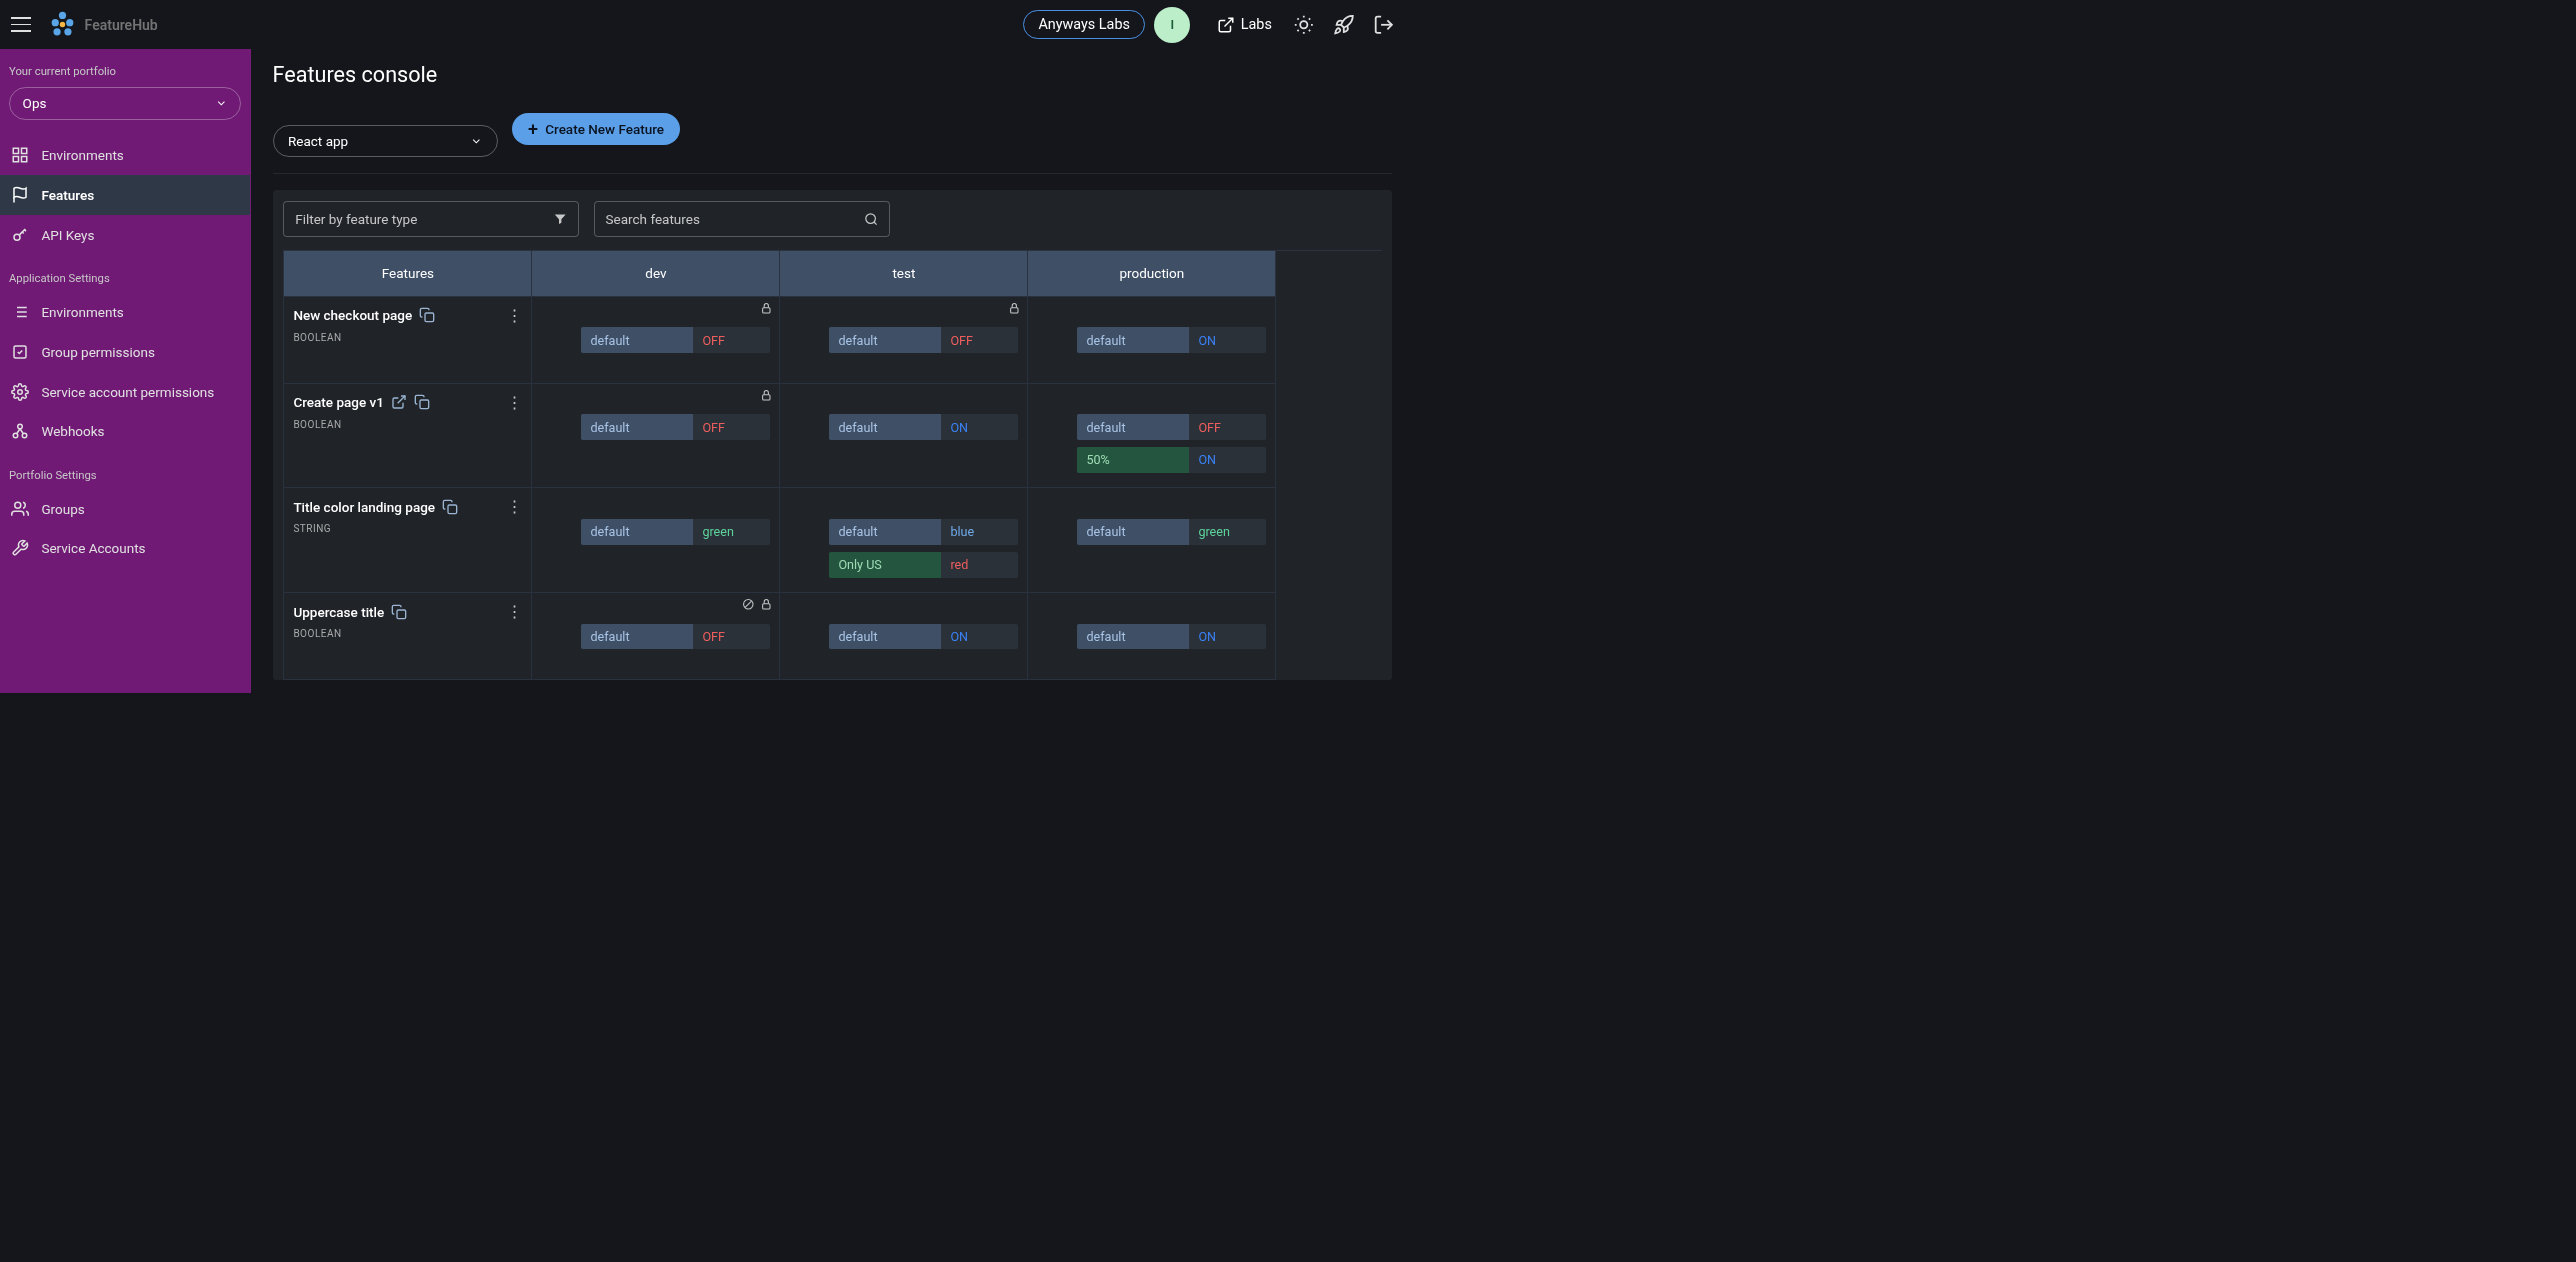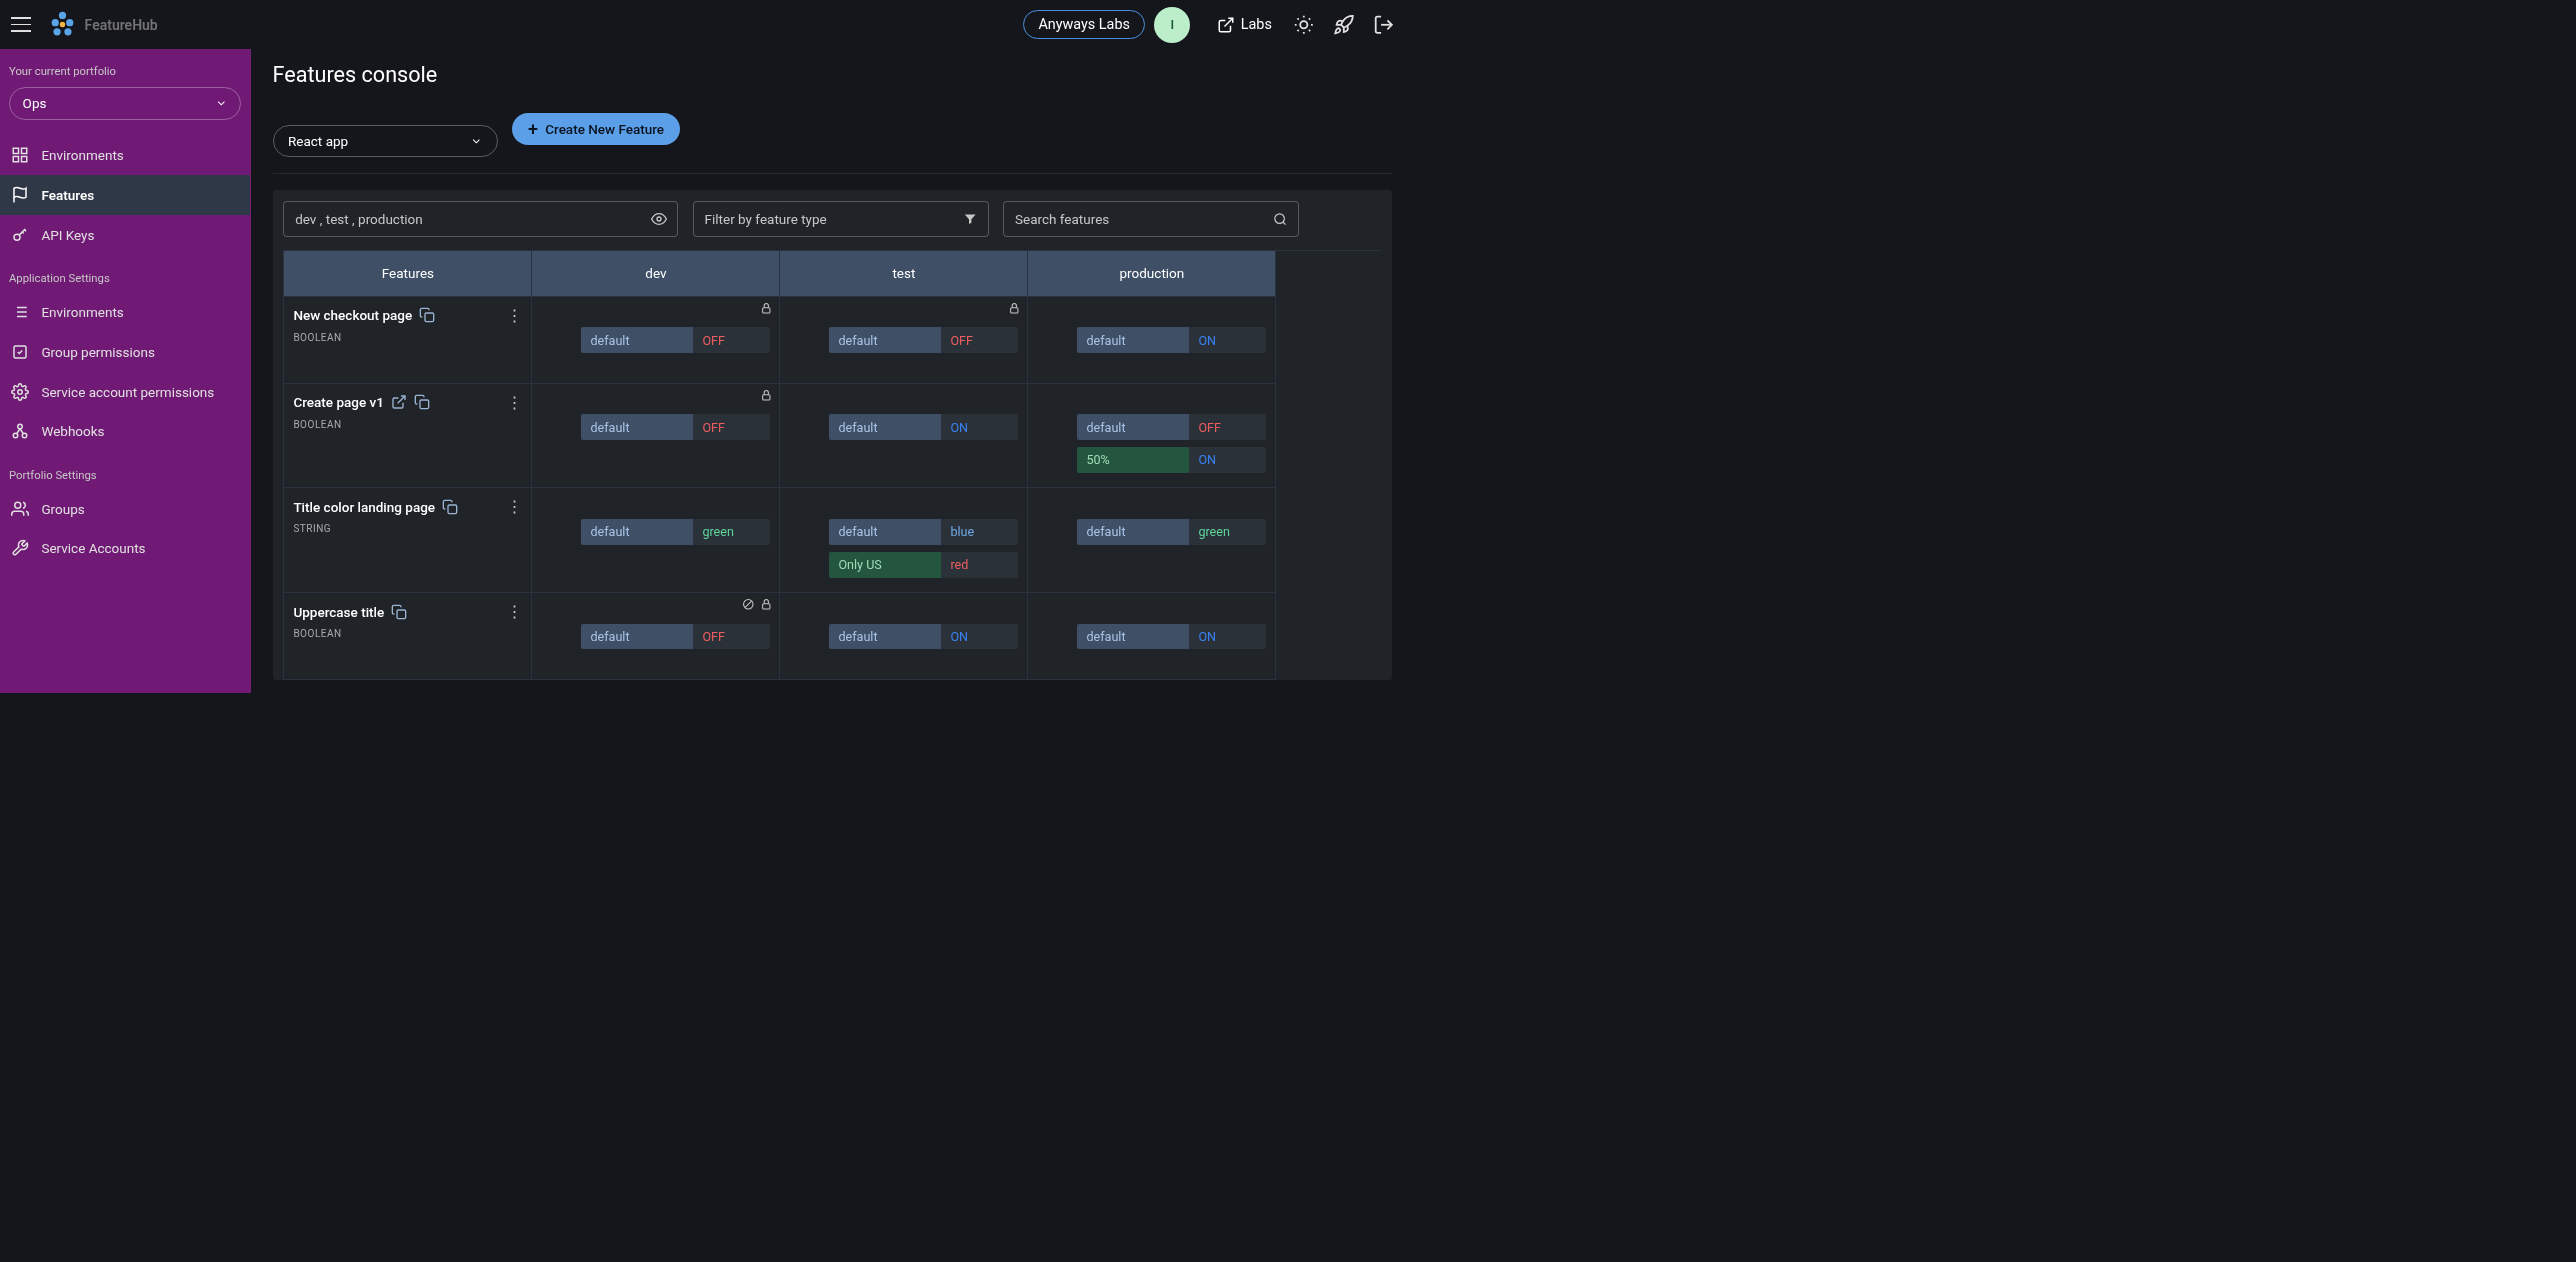--- a/index.html
+++ b/index.html
@@ -348,29 +348,20 @@
         </span>
       </div>
       <div class="primary-btn">
         <span class="plus">+</span>
         <span>Create New Feature</span>
       </div>
     </div>
 
     <div class="card">
       <div class="filters-row">
-        <div class="filter-box fb-env">
-          <span>dev , test , production</span>
-          <span style="width:16px;height:16px;">
-            <svg viewBox="0 0 24 24" fill="none" stroke="currentColor" stroke-width="2">
-                <path d="M1 12s4-8 11-8 11 8 11 8-4 8-11 8-11-8-11-8z"></path>
-                <circle cx="12" cy="12" r="3"></circle>
-              </svg>
-          </span>
-        </div>
         <div class="filter-box fb-type">
           <span>Filter by feature type</span>
           <span style="width:14.4px;height:14.4px;">
             <svg viewBox="0 0 24 24" fill="currentColor">
                 <path d="M3 4h18l-7 8v6l-4 2v-8z"></path>
               </svg>
           </span>
         </div>
         <div class="filter-box fb-search">
           <span>Search features</span>

